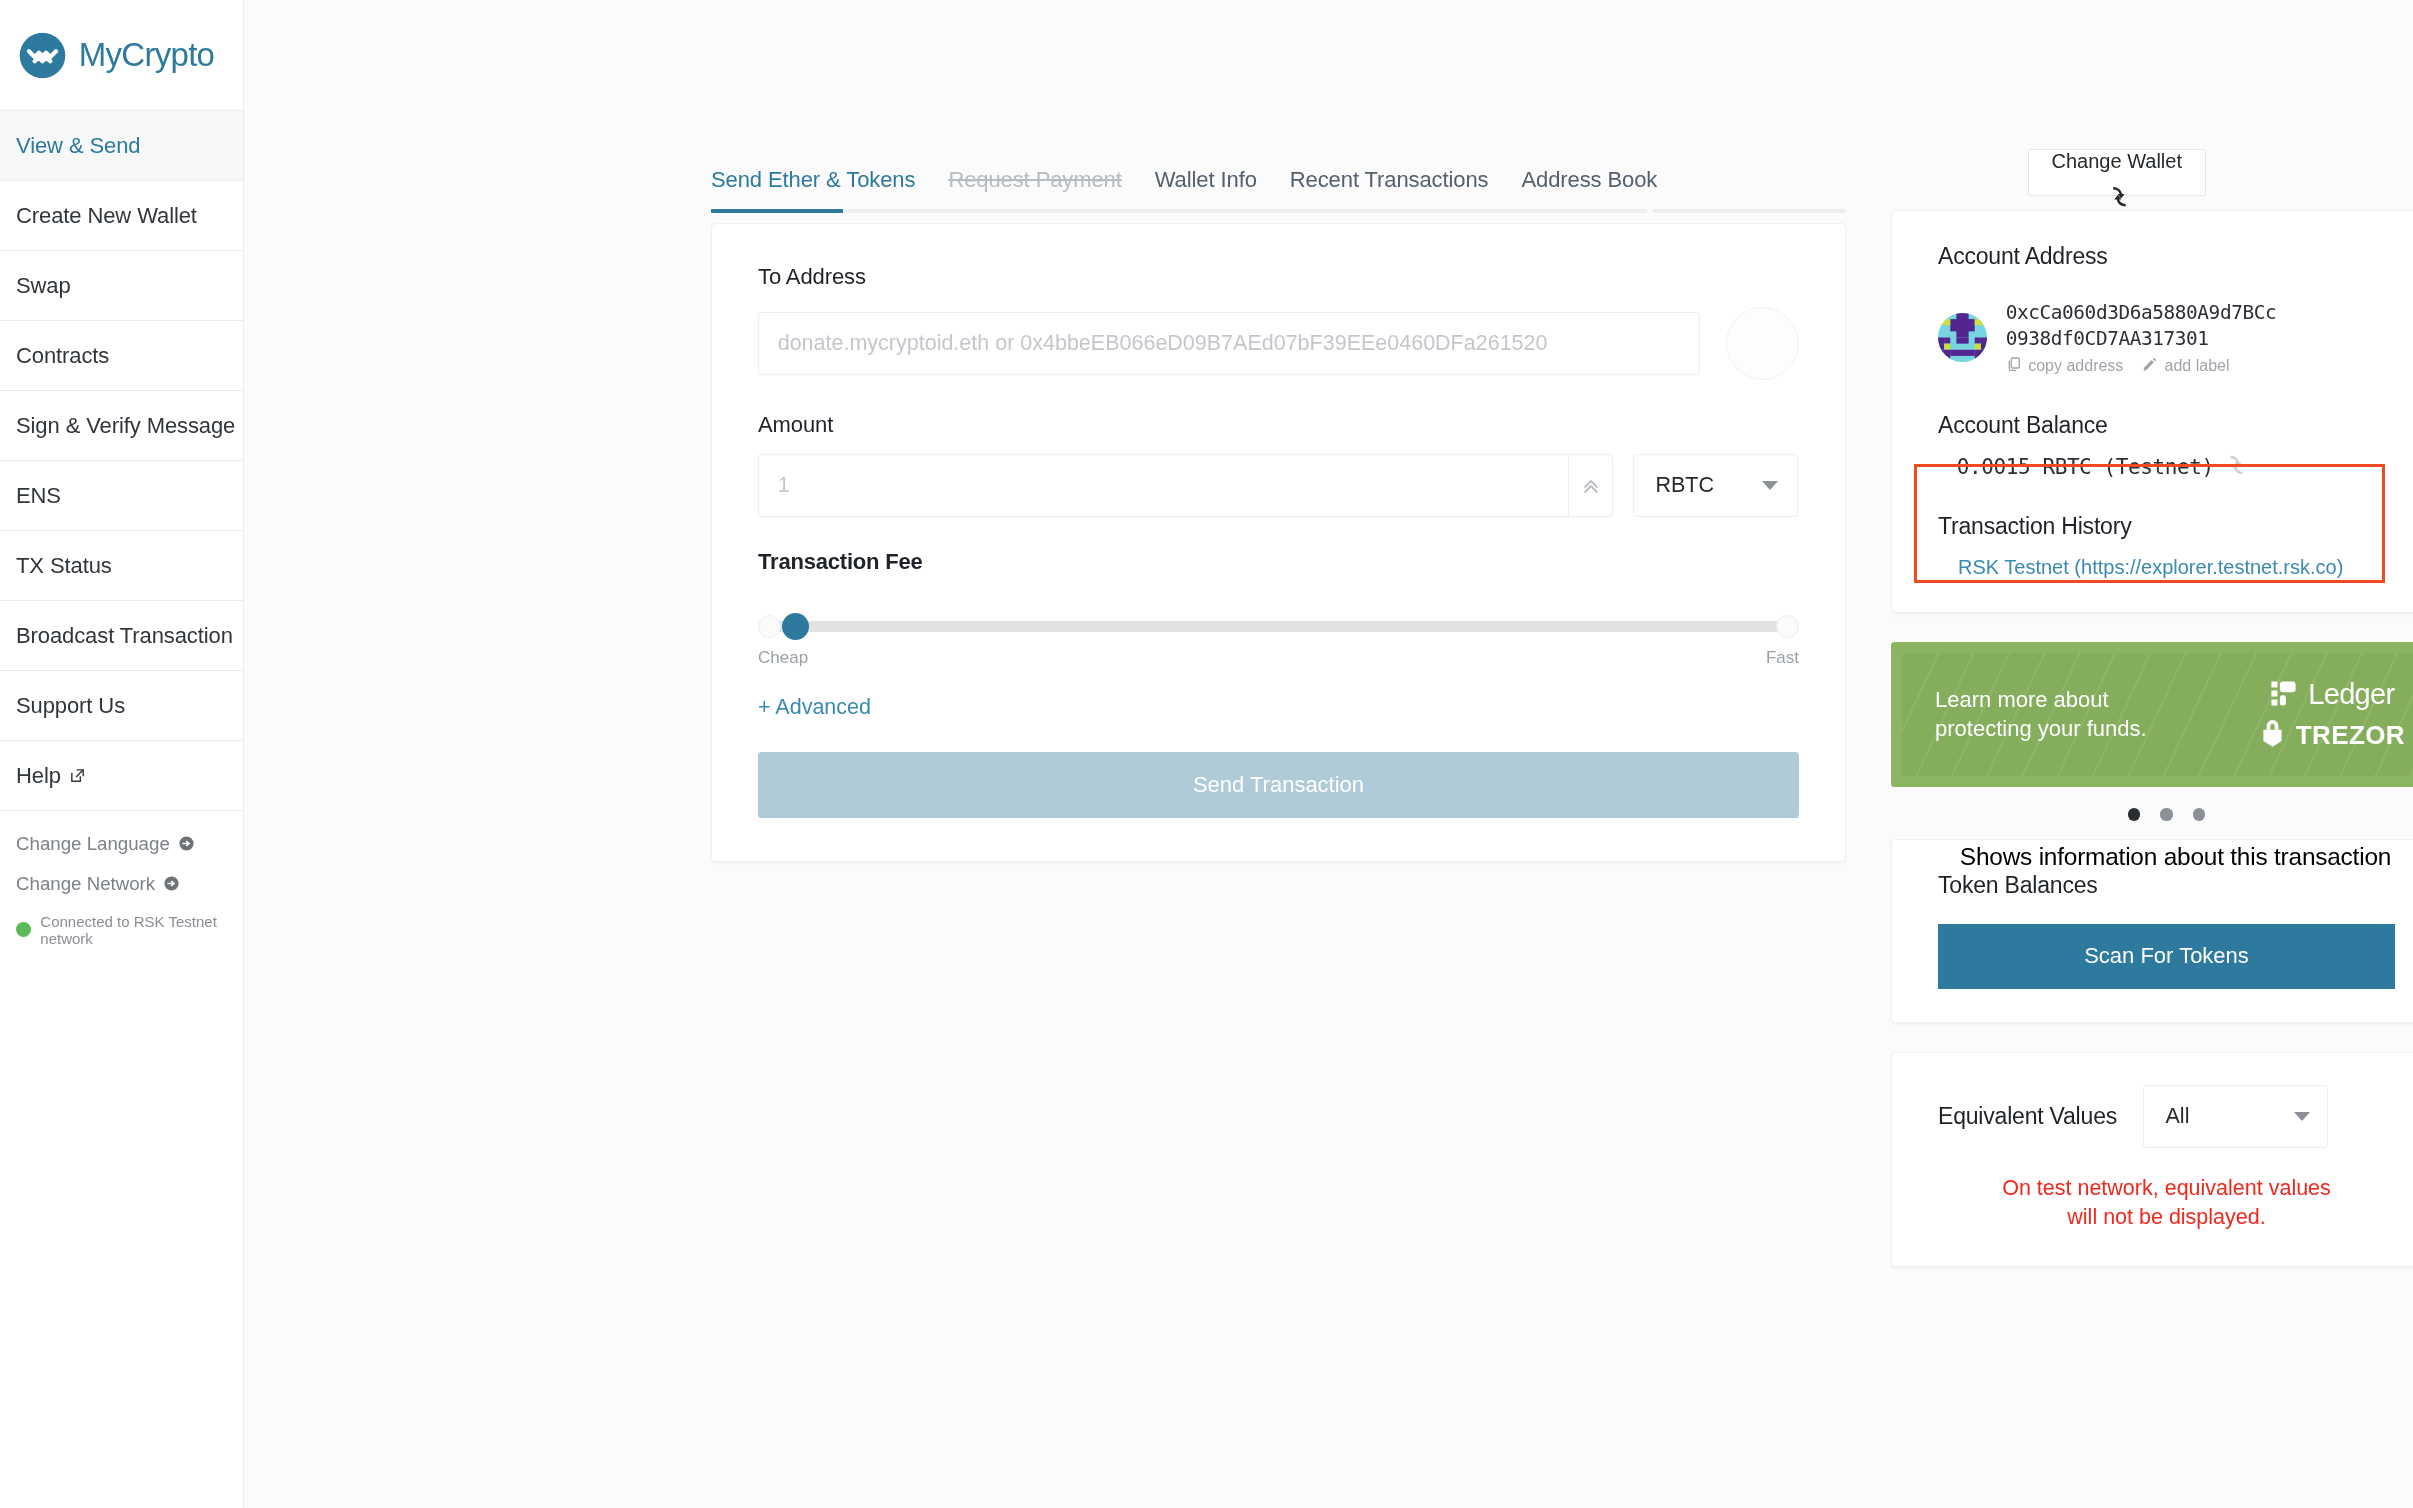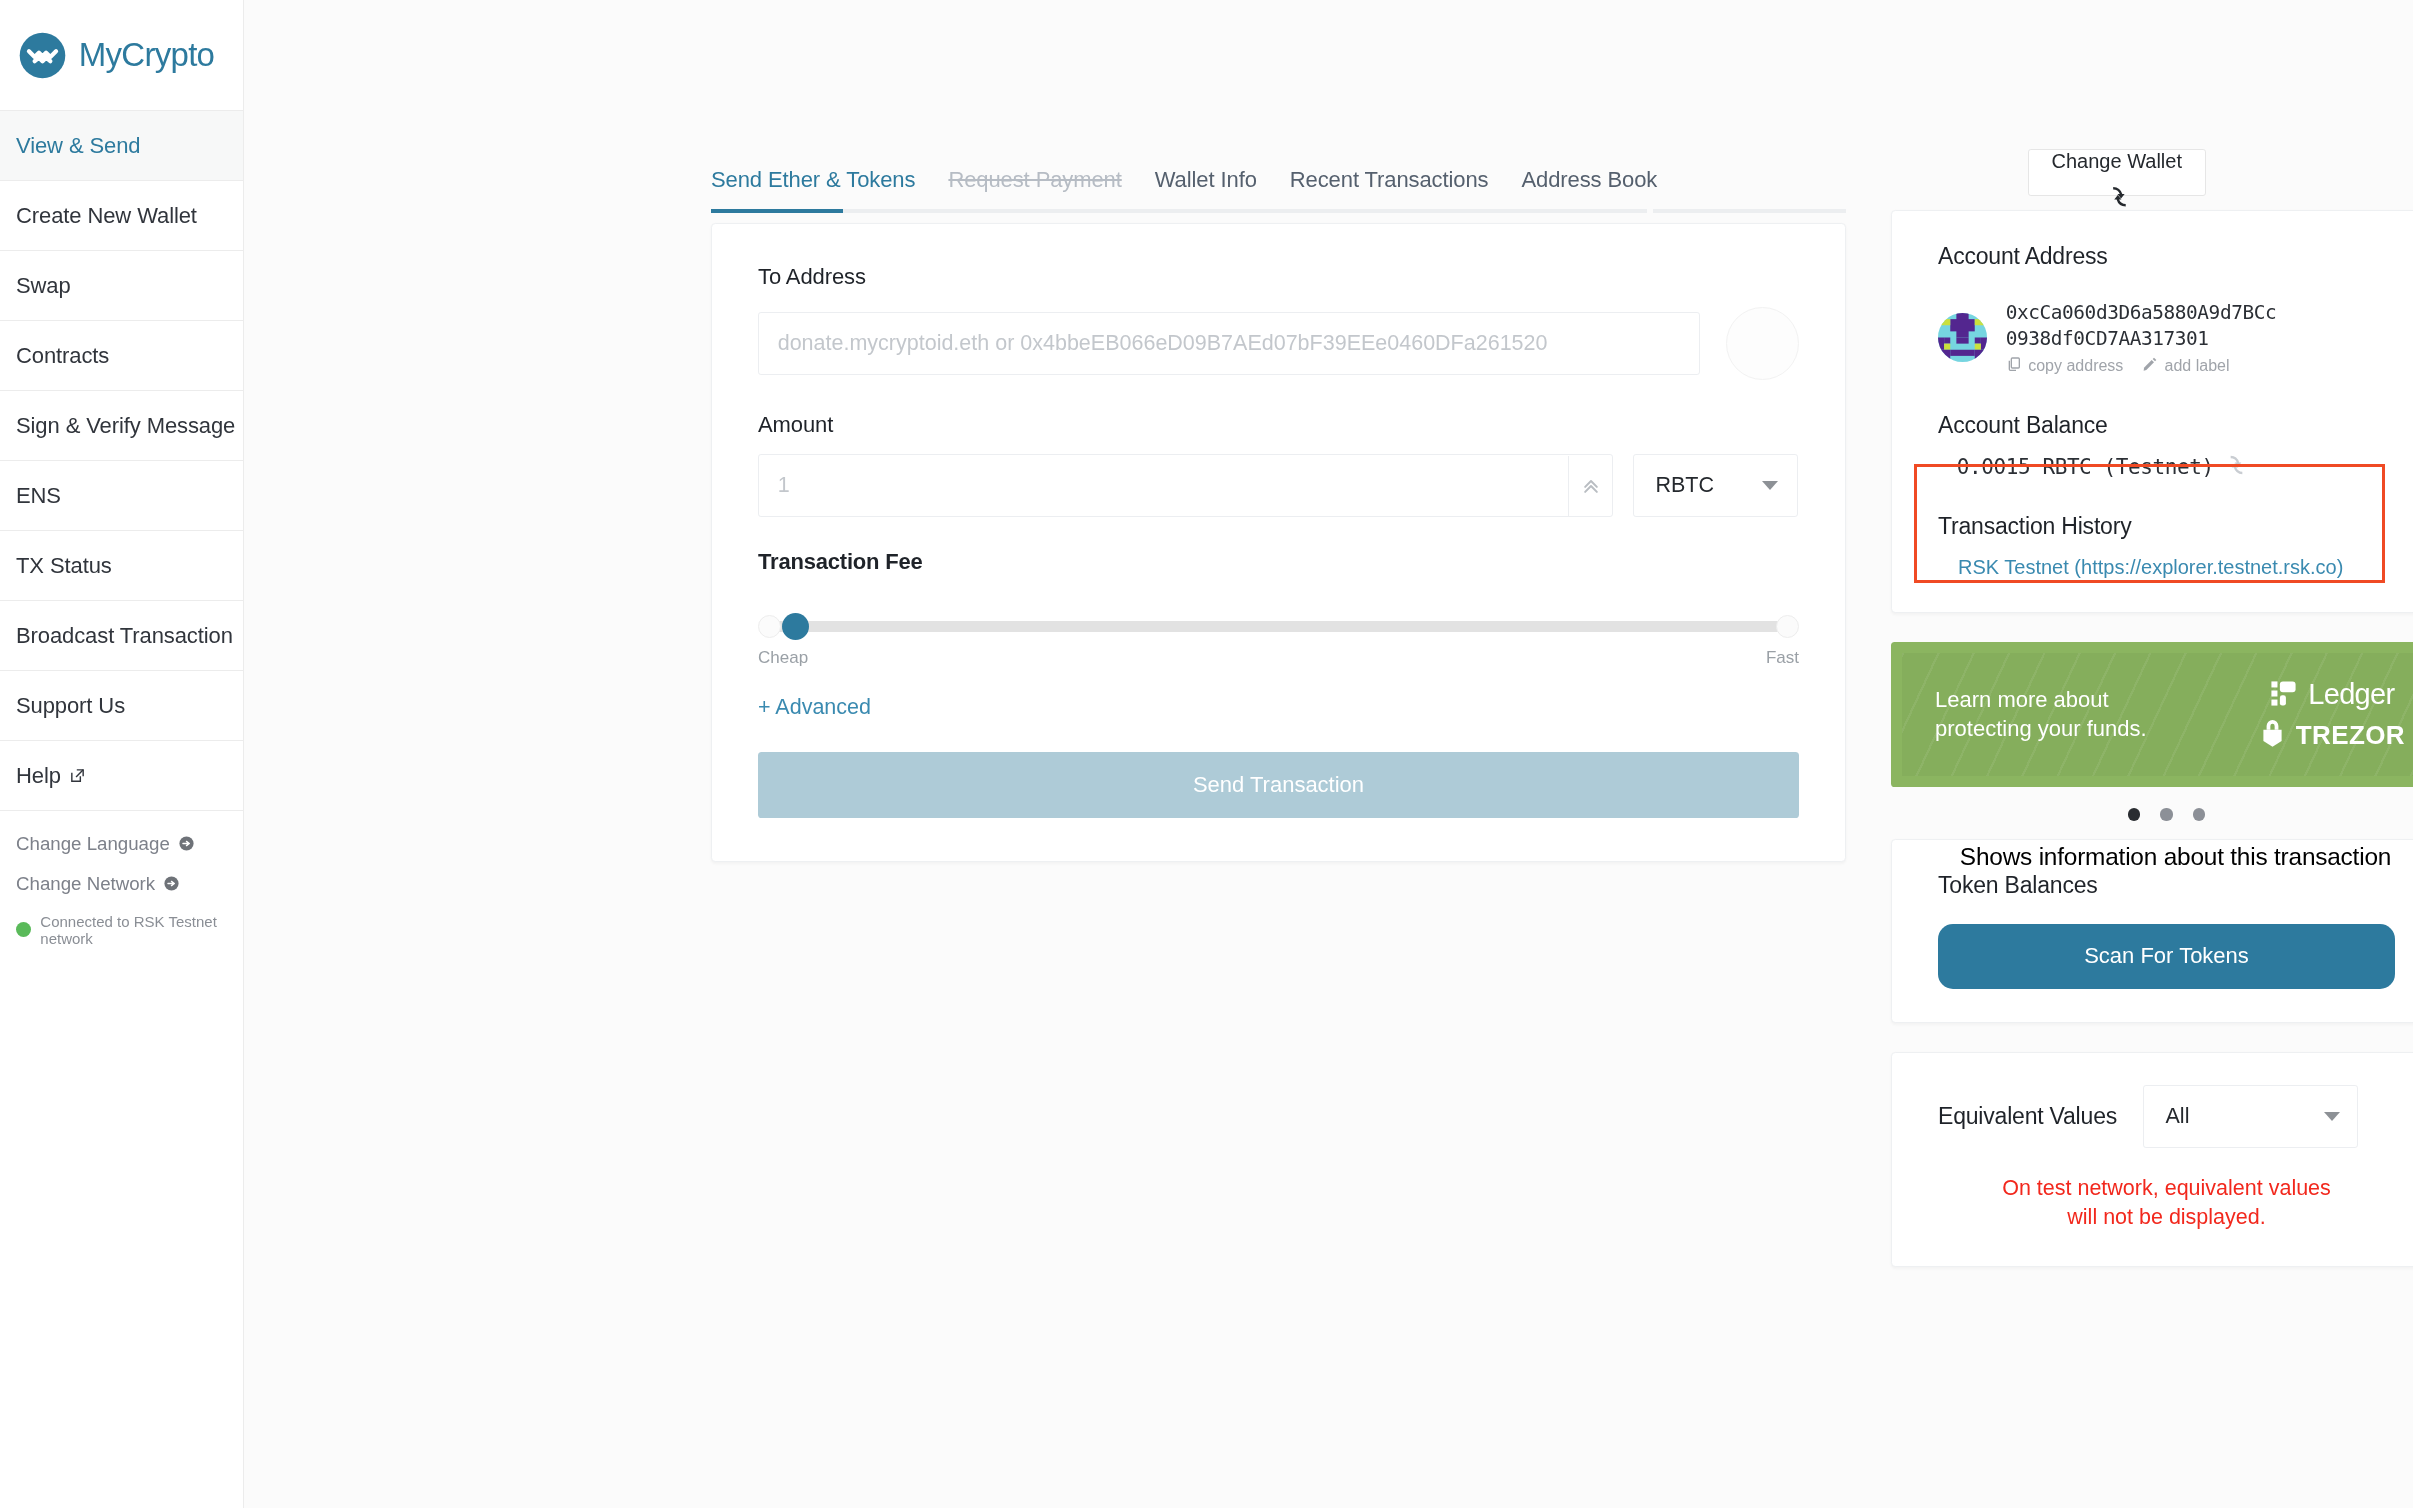--- a/index.html
+++ b/index.html
@@ -192,28 +192,28 @@
   .promo-logos { position: relative; z-index:2; display:flex; flex-direction:column; gap: 8.6px; align-items:center;}
   .promo-row { display: flex; align-items: center; gap: 10px; }
   .ledger-word { color:#fff; font-size: 29px; letter-spacing: -0.7px; font-weight: 300; }
   .trezor-word { color:#fff; font-size: 26px; font-weight: bold; letter-spacing: 0.4px; }
   .dots { display: flex; gap: 20px; justify-content: center; margin-top: 21.5px; margin-bottom: 18.7px;}
   .dot { width: 12.2px; height: 12.2px; border-radius: 50%; background: #8c9097; }
   .dot.active { background: #2a2d31; }
 
   .scan-btn {
     margin-top: 24.4px; width: 100%; height: 65px; background: #2d7a9e;
-    color: #fff; font-size: 22px; border-radius: 15px; border: none;
+    color: #fff; font-size: 22px; border-radius: 0; border: none;
     display: flex; align-items: center; justify-content: center; cursor: pointer;
     font-family: "Liberation Sans", sans-serif;
   }
   .equiv-row { display: flex; align-items: center; gap: 26px; }
   .equiv-label { font-size: 23px; color: #1f2329; letter-spacing: -0.2px;}
   .equiv-select {
-    width: 215px; height: 63px; border: 1.4px solid #eceef1; border-radius: 2.9px;
+    width: 185px; height: 63px; border: 1.4px solid #eceef1; border-radius: 2.9px;
     display: flex; align-items: center; justify-content: space-between;
     padding: 0 17px 0 21.5px; font-size: 21.5px; color: #25292e; cursor: pointer;
   }
   .warn-text { font-size: 21.5px; color: #f2281d; text-align: center; line-height: 1.38; margin-top: 26px; }
   .promo-wrap { margin-bottom: 0; }
 </style>
 </head>
 <body>
 
 <div class="app">

